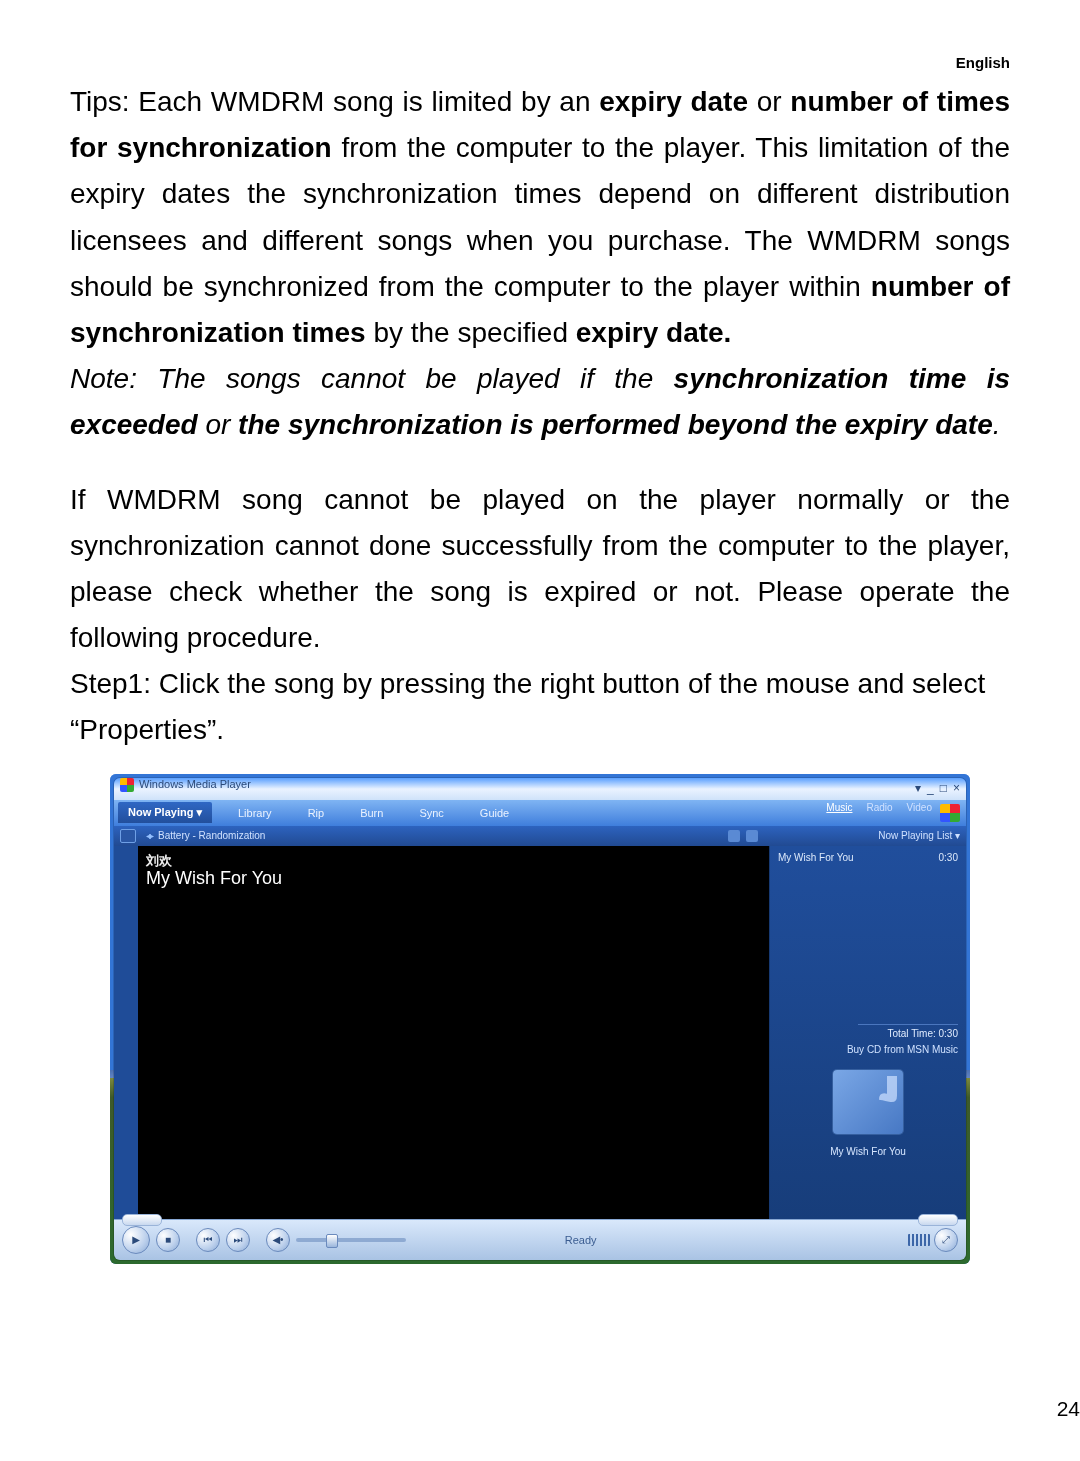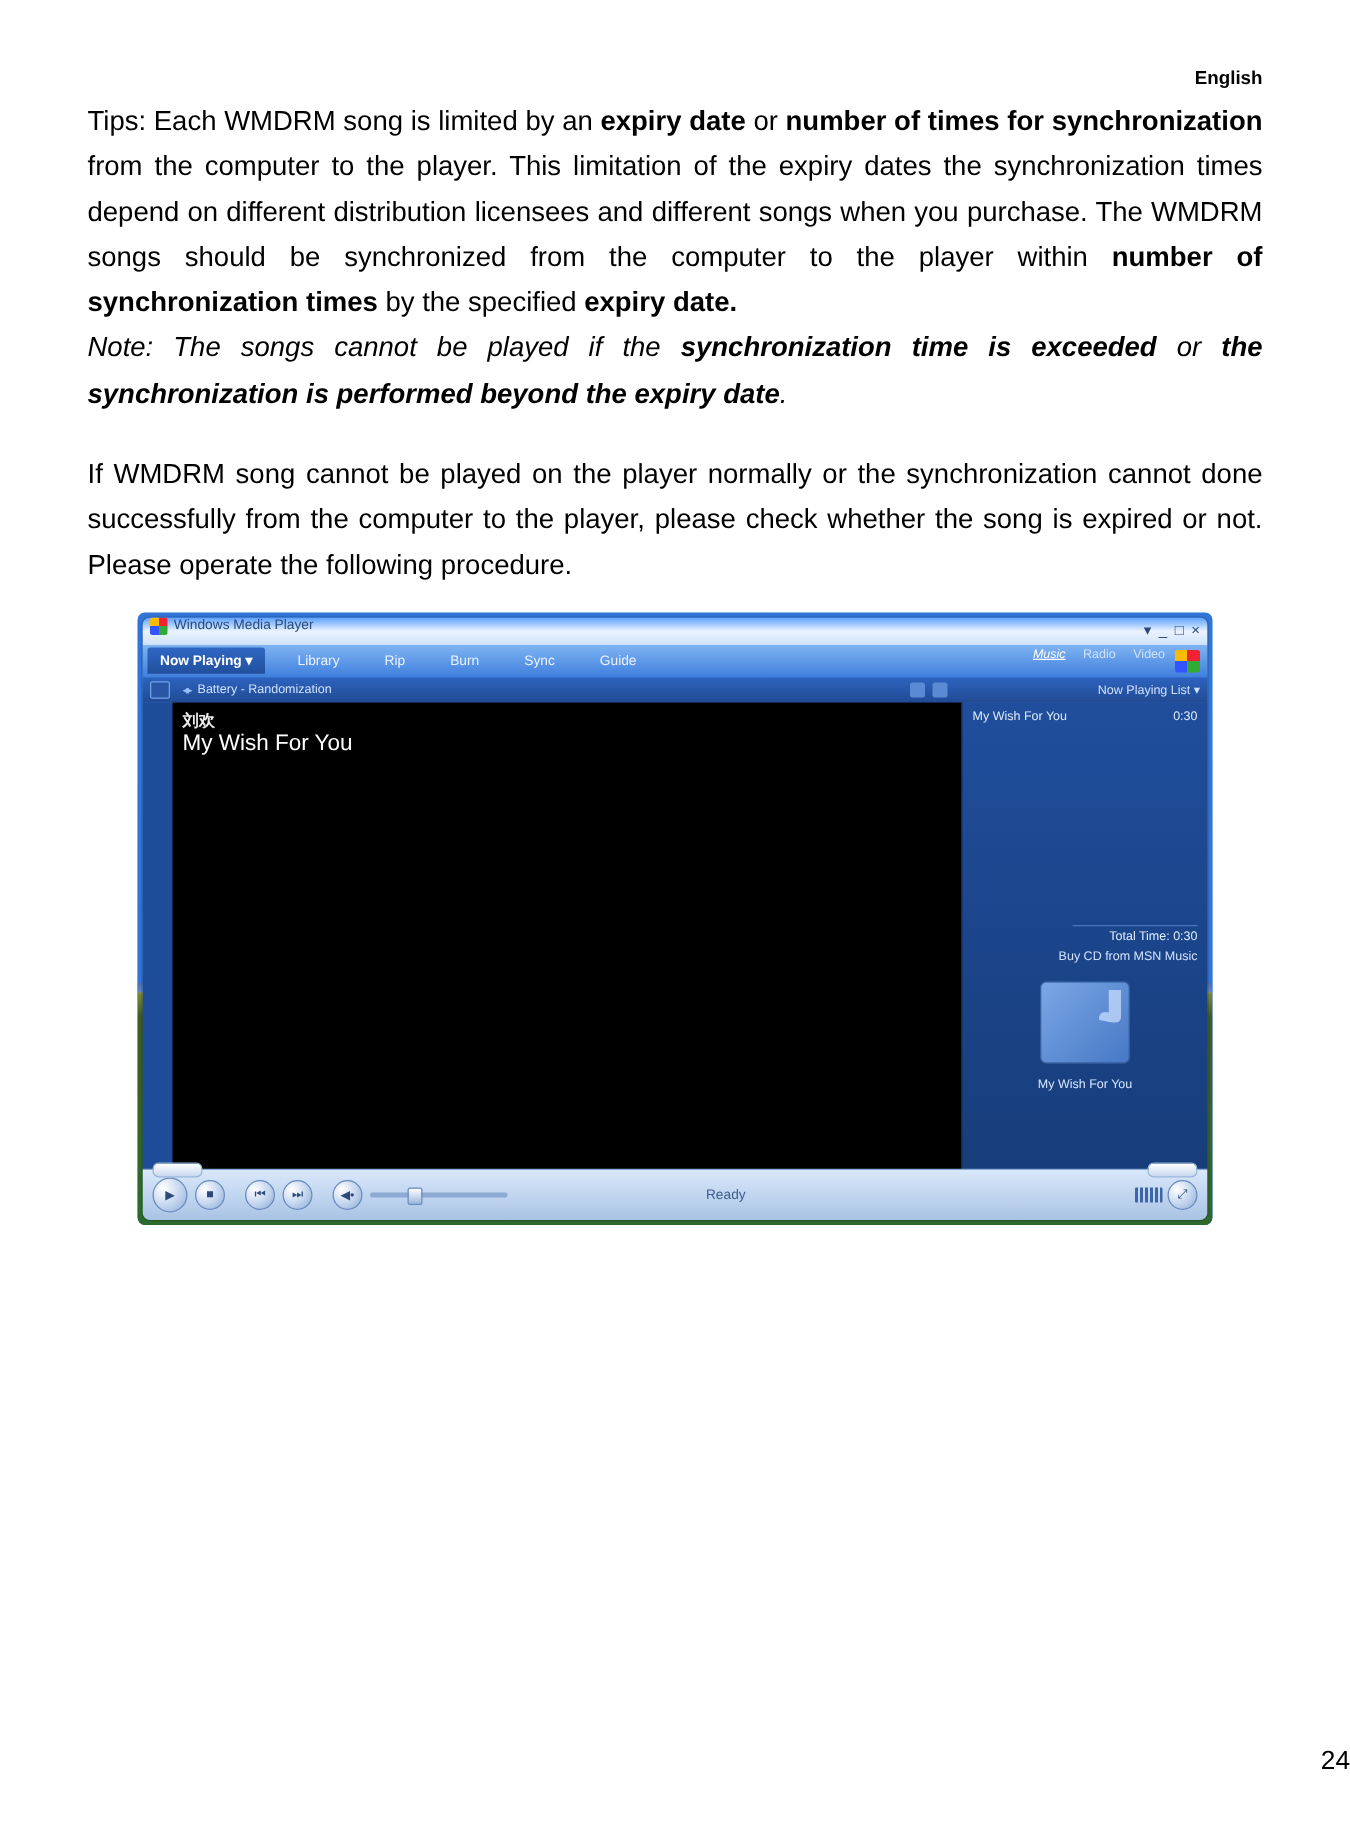--- a/index.html
+++ b/index.html
@@ -17,21 +17,21 @@
     box-sizing: border-box;
     padding: 54px 70px 40px 70px;
   }
   .lang {
     text-align: right;
     font-size: 15px;
     font-weight: bold;
     margin-bottom: 8px;
   }
   .body-text {
-    font-size: 22px;
+    font-size: 28px;
     line-height: 1.65;
     text-align: justify;
   }
   .body-text .bold { font-weight: bold; }
   .body-text .ital { font-style: italic; }
   .body-text .bold-ital { font-weight: bold; font-style: italic; }
   .gap { height: 28px; }
   .pageno {
     position: absolute;
     bottom: 40px;
@@ -120,21 +120,21 @@
   }
   .wmp-menu .hub {
     position: absolute;
     right: 34px;
     top: 2px;
     display: flex;
     gap: 14px;
     font-size: 10px;
     color: #cfe1ff;
   }
-  .wmp-menu .hub span.act { color: #fff; text-decoration: underline; font-style: italic; }
+  .wmp-menu .hub span.act { color: #fff; text-decoration: underline; }
   .wmp-menu .flag {
     position: absolute;
     right: 6px; top: 4px;
     width: 20px; height: 18px;
     background: conic-gradient(#e23 0 25%, #3a3 0 50%, #35f 0 75%, #fb0 0);
     border-radius: 2px;
   }
 
   .wmp-sub {
     height: 20px;
@@ -329,20 +329,21 @@
     <span>Tips: Each WMDRM song is limited by an </span><span class="bold">expiry date</span><span> or </span><span class="bold">number of times for synchronization</span><span> from the computer to the player. This limitation of the expiry dates the synchronization times depend on different distribution licensees and different songs when you purchase. The WMDRM songs should be synchronized from the computer to the player within </span><span class="bold">number of synchronization times</span><span> by the specified </span><span class="bold">expiry date.</span>
   </div>
 
   <div class="body-text">
     <span class="ital">Note: The songs cannot be played if the </span><span class="bold-ital">synchronization time is exceeded</span><span class="ital"> or </span><span class="bold-ital">the synchronization is performed beyond the expiry date</span><span class="ital">.</span>
   </div>
 
   <div class="gap"></div>
 
   <div class="body-text">If WMDRM song cannot be played on the player normally or the synchronization cannot done successfully from the computer to the player, please check whether the song is expired or not. Please operate the following procedure.</div>
+  <div class="body-text" style="text-align:left">Step1: Click the song by pressing the right button of the mouse and select “Properties”.</div>
 
   <div class="wmp-outer">
     <div class="wmp-desktop"></div>
     <div class="wmp">
 
       <div class="wmp-title">
         <div class="appicon"></div>
         <span>Windows Media Player</span>
         <div class="wctrl">
           <span>▾</span>

